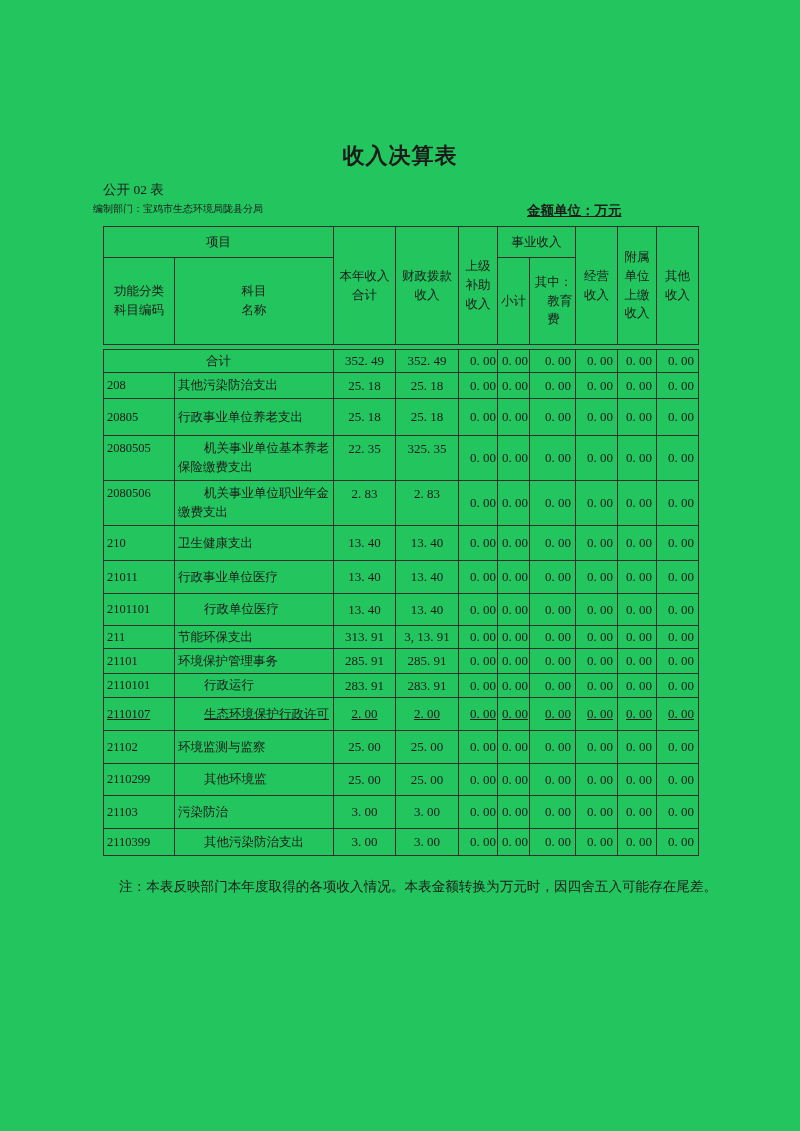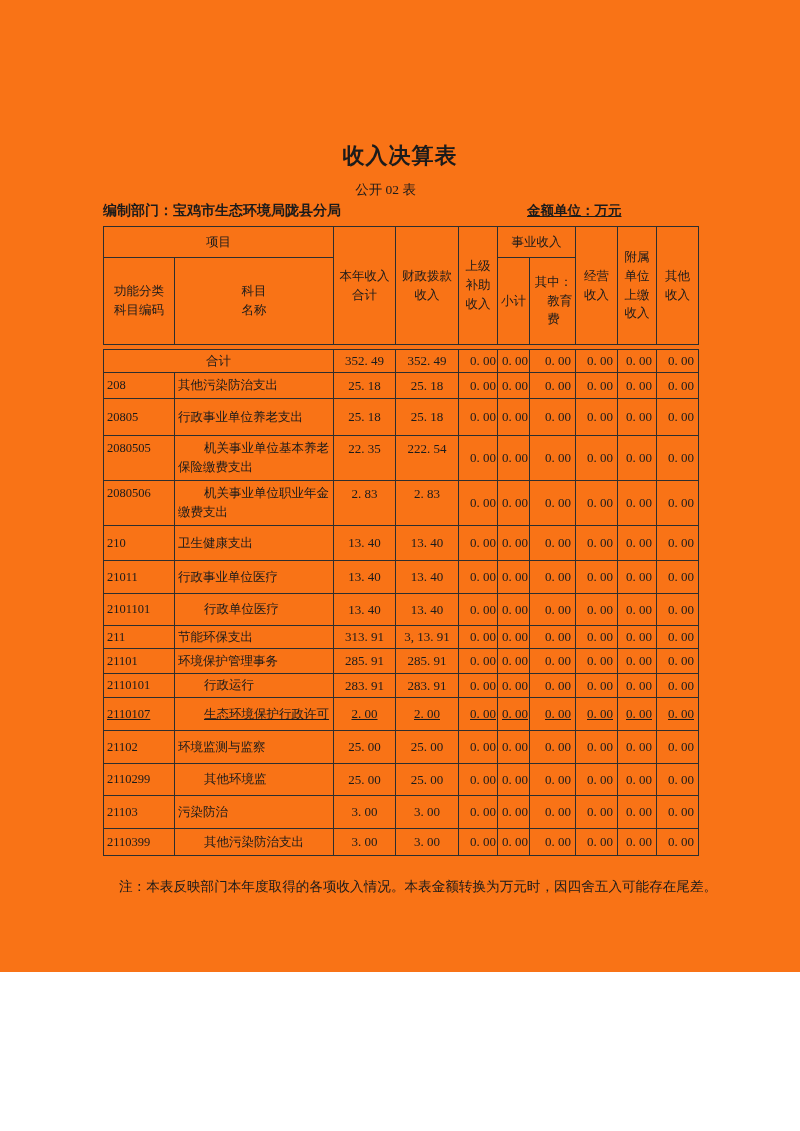--- a/index.html
+++ b/index.html
@@ -1,35 +1,35 @@
 <!DOCTYPE html>
 <html><head>
 <meta charset="utf-8">
 <style>
   html,body{margin:0;padding:0;background:#ffffff;}
   .page{
     position:relative;
-    width:800px;height:972px;
-    background:#f97316;
+    width:800px;height:1131px;
+    background:#22c55e;
     font-family:"Liberation Serif","DejaVu Serif",serif;
     color:#1b1b1b;
     overflow:hidden;
   }
   .doc-title{
     position:absolute;left:0;top:141px;width:800px;
     text-align:center;font-size:22px;font-weight:700;
     letter-spacing:1px;margin:0;
   }
   .table-no{
     position:absolute;left:103px;top:181px;width:565px;
-    text-align:center;font-size:13.5px;
+    text-align:left;font-size:13.5px;
   }
   .meta-prepared{
-    position:absolute;left:103px;top:202px;
-    font-size:14px;font-weight:700;
+    position:absolute;left:93px;top:202px;
+    font-size:10px;font-weight:400;
   }
   .meta-unit{
     position:absolute;left:527px;top:202px;
     font-size:13.5px;font-weight:700;text-decoration:underline;
   }
   table{
     position:absolute;left:103px;
     border-collapse:collapse;table-layout:fixed;
   }
   .hdr{top:226px;border-radius:8px;}
@@ -168,21 +168,21 @@
           <td class="v v3">0. 00</td>
           <td class="v v4">0. 00</td>
           <td class="v v5">0. 00</td>
           <td class="v v6">0. 00</td>
           <td class="v v7">0. 00</td>
         </tr>
         <tr style="height: 45px;">
           <td class="code va-top">2080505</td>
           <td class="name indent va-top">机关事业单位基本养老保险缴费支出</td>
           <td class="v v0 va-top">22. 35</td>
-          <td class="v v1 va-top">222. 54</td>
+          <td class="v v1 va-top">325. 35</td>
           <td class="v v2">0. 00</td>
           <td class="v v3">0. 00</td>
           <td class="v v4">0. 00</td>
           <td class="v v5">0. 00</td>
           <td class="v v6">0. 00</td>
           <td class="v v7">0. 00</td>
         </tr>
         <tr style="height: 45px;">
           <td class="code va-top">2080506</td>
           <td class="name indent va-top">机关事业单位职业年金缴费支出</td>

